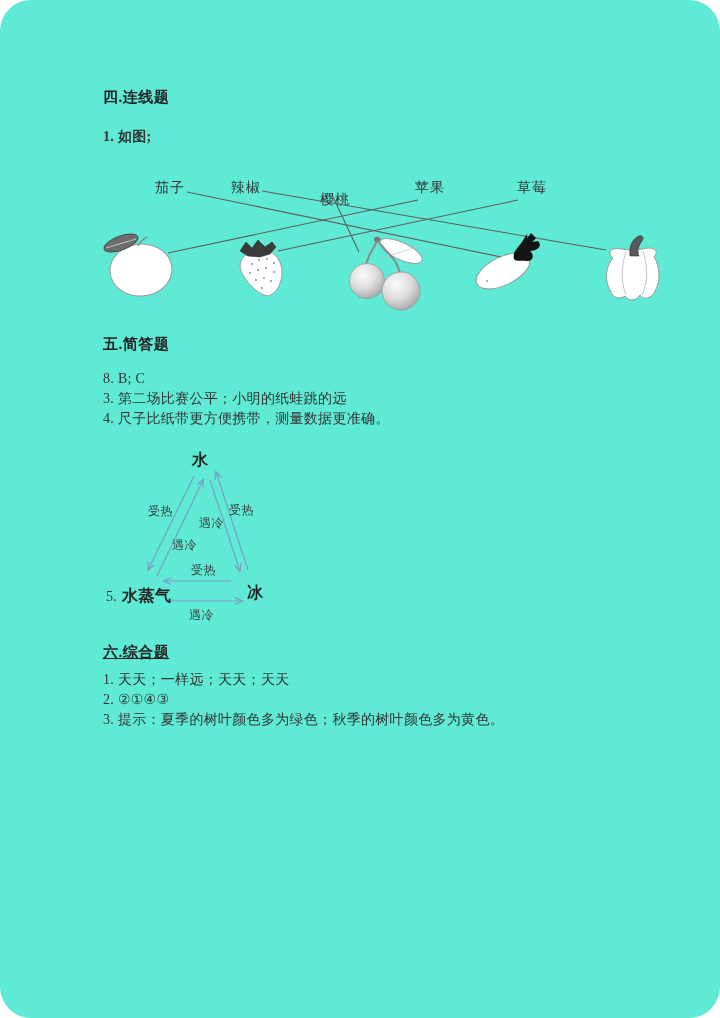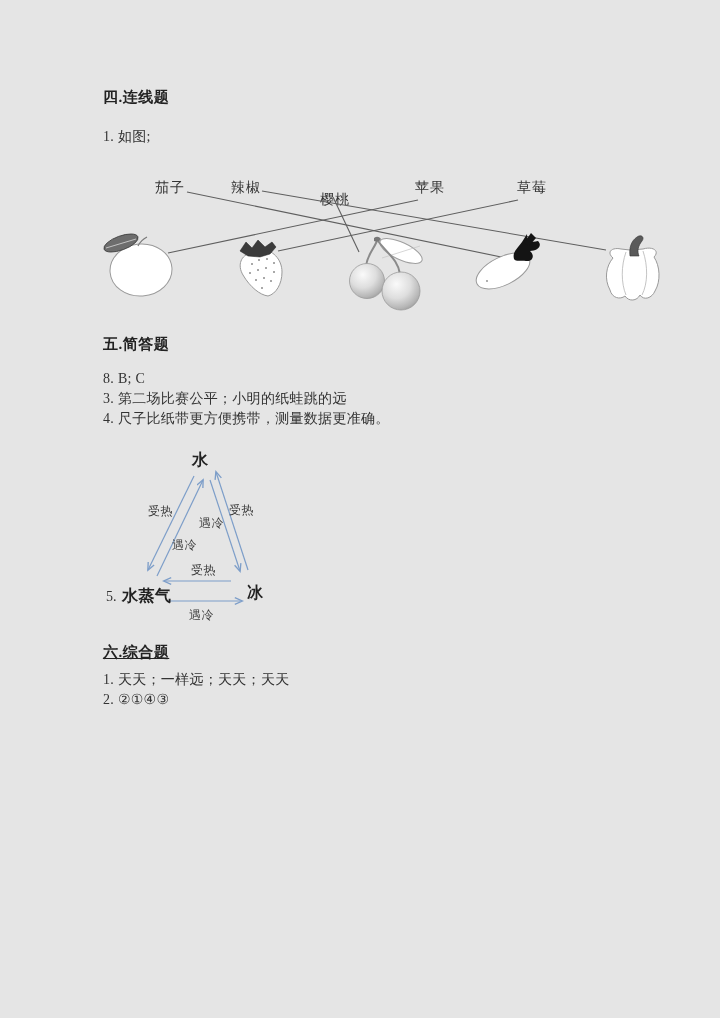--- a/index.html
+++ b/index.html
@@ -1,37 +1,37 @@
 <!DOCTYPE html>
 <html><head>
 <meta charset="utf-8">
 <style>
   html,body{margin:0;padding:0;background:#ffffff;}
   #page{
-    position:relative;width:720px;height:1018px;background:#e5e5e5;
+    position:relative;width:720px;height:1018px;background:#5eead4;
     font-family:"Liberation Serif","DejaVu Serif",serif;
-    color:#2e2e2e;overflow:hidden;
+    color:#2e2e2e;overflow:hidden;border-radius:31px;
   }
   .abs{position:absolute;}
   .sec-title{font-size:15px;font-weight:bold;letter-spacing:.5px;color:#222;}
   .body-line{font-size:14px;letter-spacing:.3px;white-space:pre;color:#333;}
   .answers .body-line{line-height:20px;}
   .match-word{position:absolute;font-size:14px;letter-spacing:1px;color:#333;}
   .edge-label{position:absolute;font-size:12px;color:#3a3a3a;letter-spacing:.5px;}
   .node-label{position:absolute;font-size:16px;font-weight:600;color:#222;letter-spacing:.5px;}
   .num-label{position:absolute;font-size:14px;color:#333;}
   svg{display:block;}
 </style>
 </head>
 <body>
 
 <div id="page">
 
   <div class="abs sec-title" style="left:103px;top:88px;">四.连线题</div>
-  <div class="abs body-line" style="left:103px;top:128px;">1. 如图;</div>
+  <div class="abs body-line" style="left:103px;top:128px;font-weight:bold;">1. 如图;</div>
 
   <div class="abs" style="left:0;top:0;width:584px;height:330px;">
 
     <span class="match-word" style="left:155px;top:179px;">茄子</span>
     <span class="match-word" style="left:231px;top:179px;">辣椒</span>
     <span class="match-word" style="left:320px;top:191px;">樱桃</span>
     <span class="match-word" style="left:415px;top:179px;">苹果</span>
     <span class="match-word" style="left:517px;top:179px;text-align:right;">草莓</span>
 
     <svg class="abs" style="left:0;top:165px;" width="720" height="160" viewBox="0 165 720 160">
@@ -140,15 +140,16 @@
     <span class="edge-label" style="left:229px;top:502px;">受热</span>
     <span class="edge-label" style="left:191px;top:562px;">受热</span>
     <span class="edge-label" style="left:189px;top:607px;">遇冷</span>
   </div>
 
   <div class="abs sec-title" style="left:103px;top:643px;text-decoration:underline;">六.综合题</div>
 
   <div class="abs answers" style="left:103px;top:670px;">
     <div class="body-line">1. 天天；一样远；天天；天天</div>
     <div class="body-line">2. ②①④③</div>
+    <div class="body-line">3. 提示：夏季的树叶颜色多为绿色；秋季的树叶颜色多为黄色。</div>
   </div>
 
 </div>
 
 </body></html>

